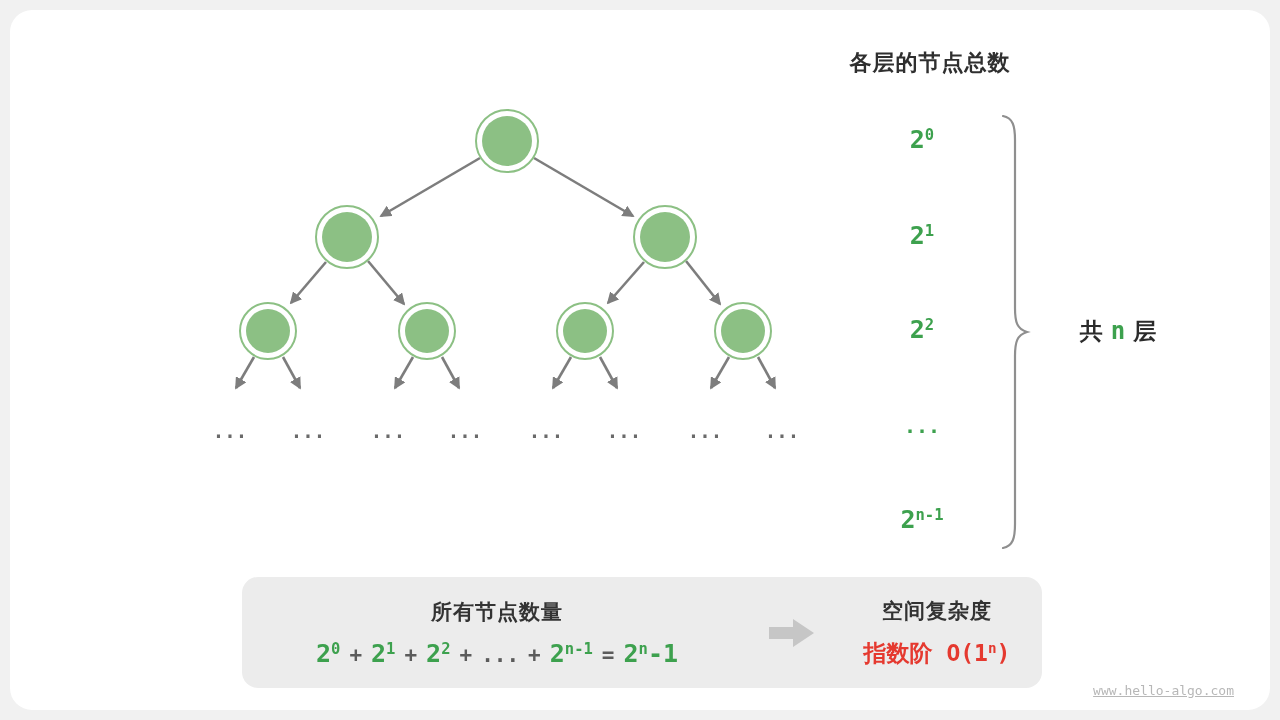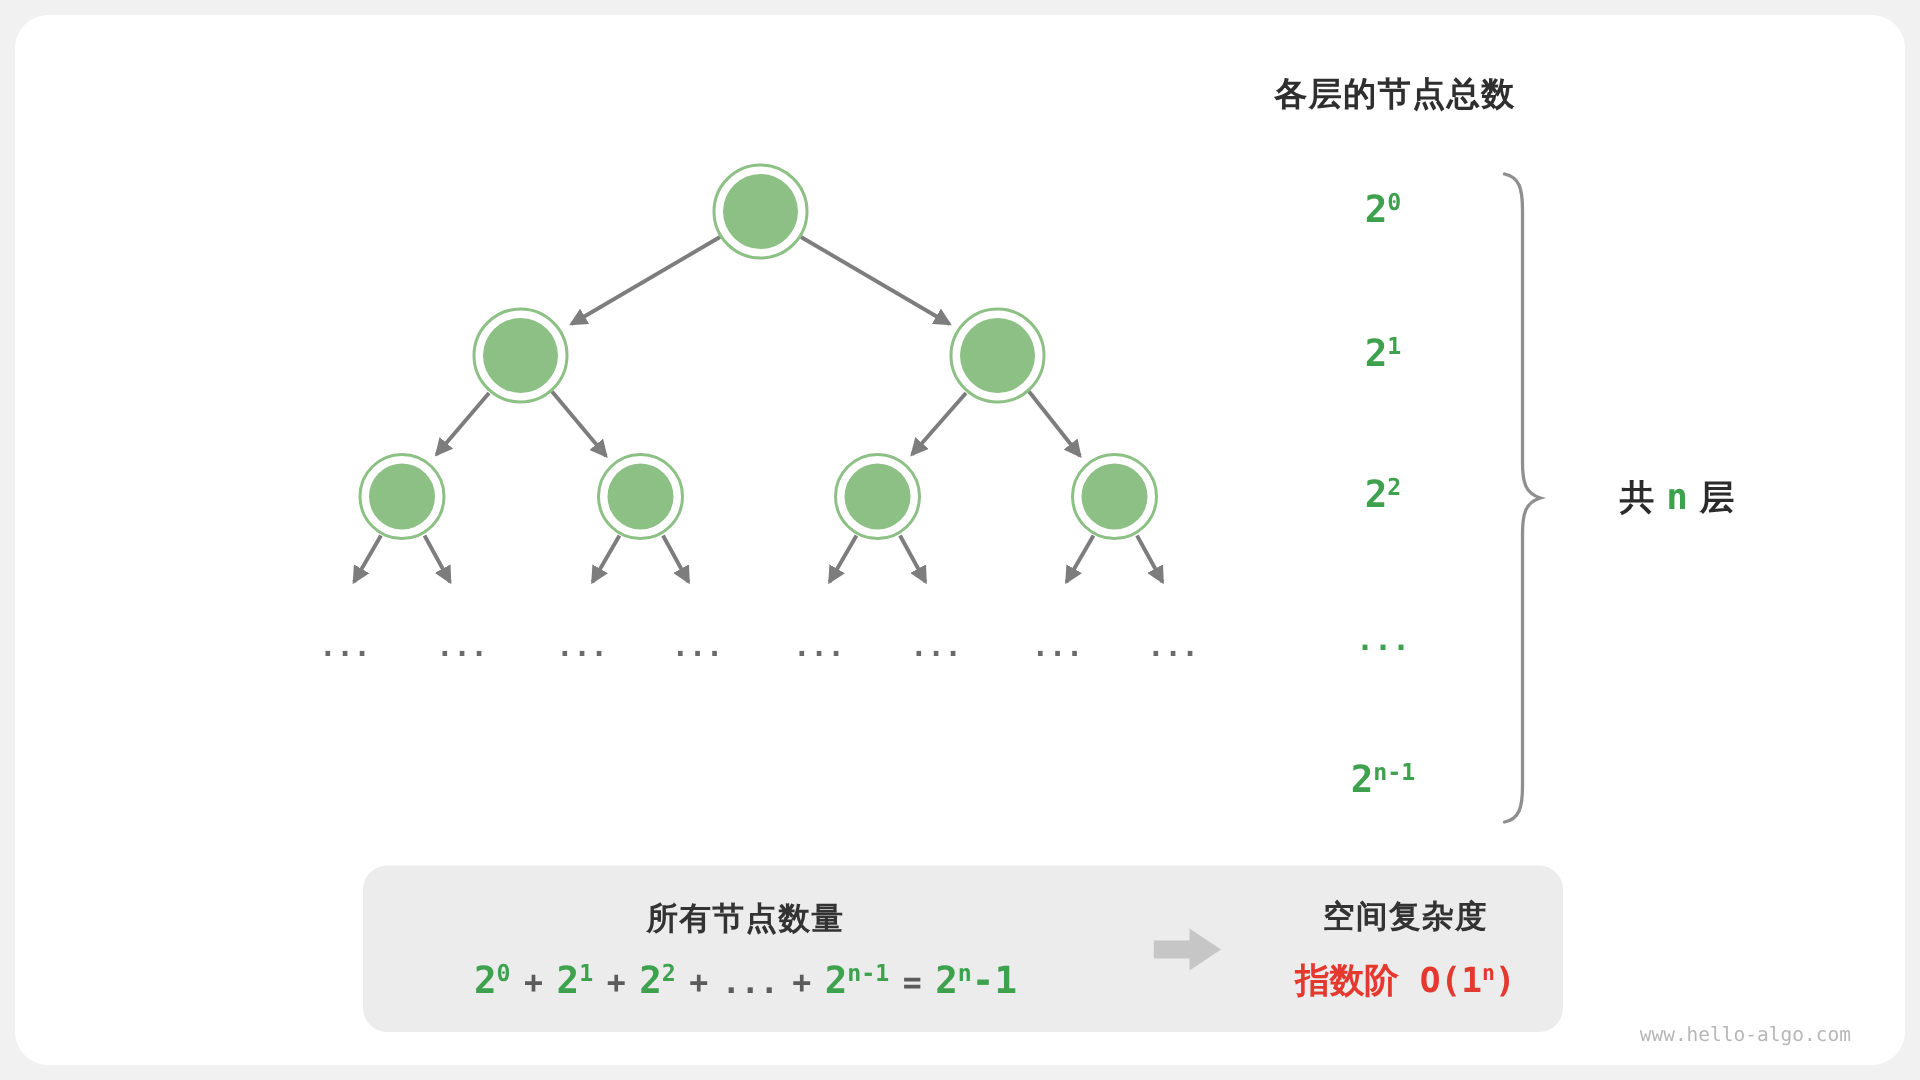--- a/index.html
+++ b/index.html
@@ -50,21 +50,21 @@
   .formula{display:flex;justify-content:center;align-items:baseline;gap:9px;
            color:var(--text-green,#3da14e);
            font-family:"DejaVu Sans Mono",monospace;font-weight:700;font-size:25px;}
   .formula .op{color:#5b5b5b;font-size:21px;}
   .arrow-wrap{flex:0 0 80px;display:flex;justify-content:center;align-items:center;}
   .complexity{display:flex;justify-content:center;align-items:baseline;
               color:var(--red,#e5392f);font-family:"DejaVu Sans Mono",monospace;
               font-weight:700;font-size:23px;}
 
   .watermark{right:46px;bottom:22px;color:#b7b7b7;font-size:13px;
-             font-family:"DejaVu Sans Mono",monospace;}
+             font-family:"DejaVu Sans Mono",monospace;text-decoration:underline;}
 </style>
 </head>
 <body>
 
 <div class="canvas">
   <div class="card"></div>
 
   <svg class="tree-svg" viewBox="0 0 1280 720" xmlns="http://www.w3.org/2000/svg">
     <defs>
       <marker id="ah" viewBox="0 0 10 10" refX="8.5" refY="5" markerWidth="4.6" markerHeight="4.6" orient="auto-start-reverse">

